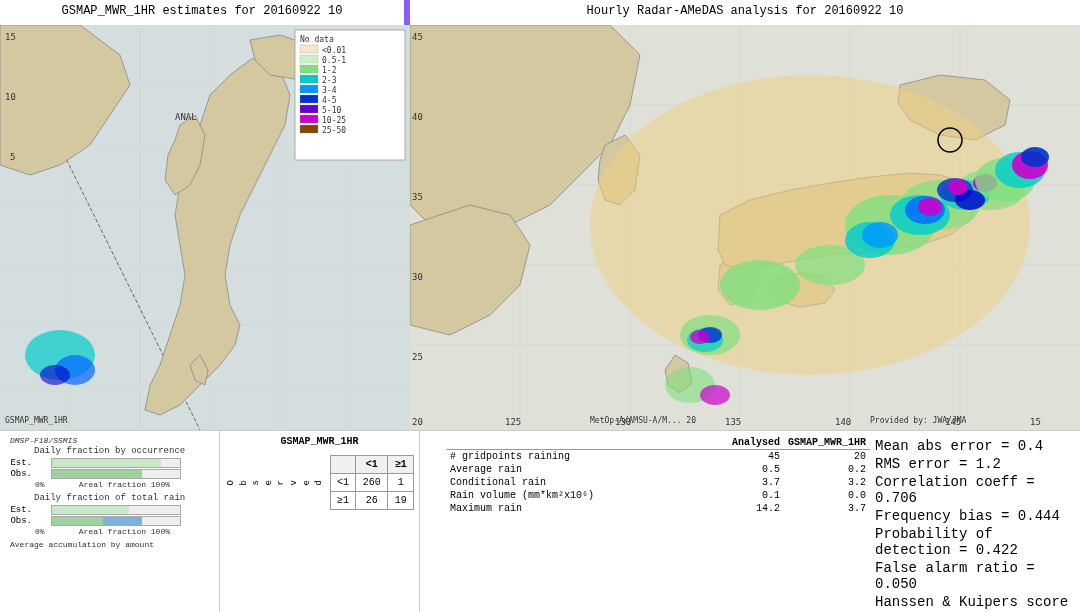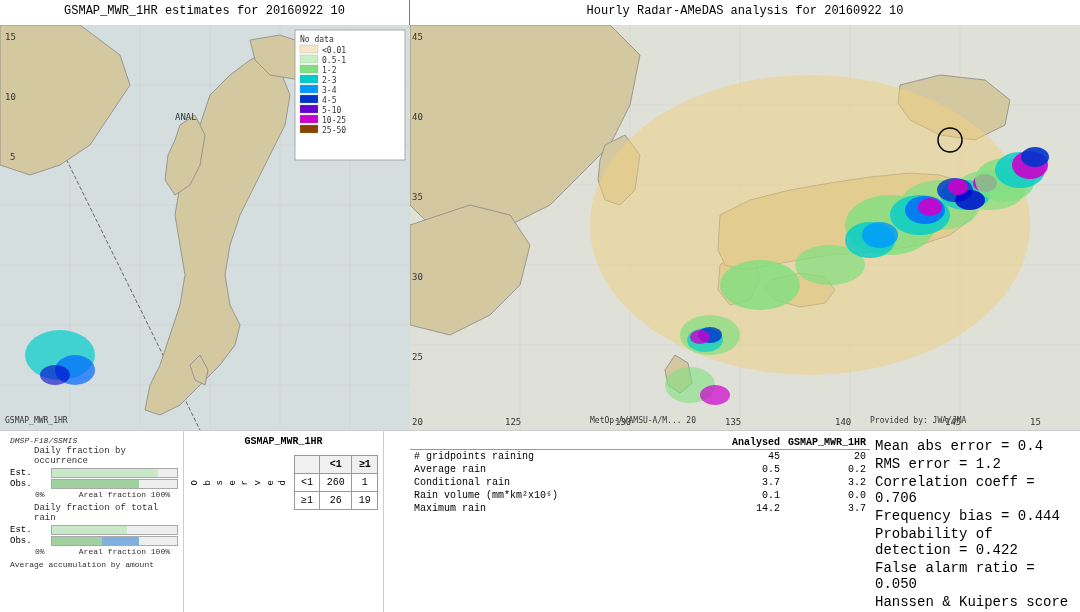--- a/index.html
+++ b/index.html
@@ -30,21 +30,21 @@
       flex-direction: row;
       height: 182px;
       border-top: 1px solid #ccc;
     }
 
     
     .left-map-panel {
       width: 410px;
       height: 394px;
       position: relative;
-      border-right: 1px solid #8b5cf6;
+      border-right: 6px solid #8b5cf6;
     }
 
     .left-map-title {
       text-align: center;
       font-size: 12px;
       padding: 4px 0 2px 0;
       color: #000;
     }
 
     .left-map-area {
@@ -76,21 +76,21 @@
       top: 25px;
       left: 0;
       right: 0;
       bottom: 0;
       background: #f5e6c8;
       overflow: hidden;
     }
 
     
     .bottom-left {
-      width: 184px;
+      width: 220px;
       padding: 5px 5px 5px 10px;
       border-right: 1px solid #ccc;
       font-size: 9px;
     }
 
     .histogram-section {
       margin-bottom: 4px;
     }
 
     .histogram-title {

